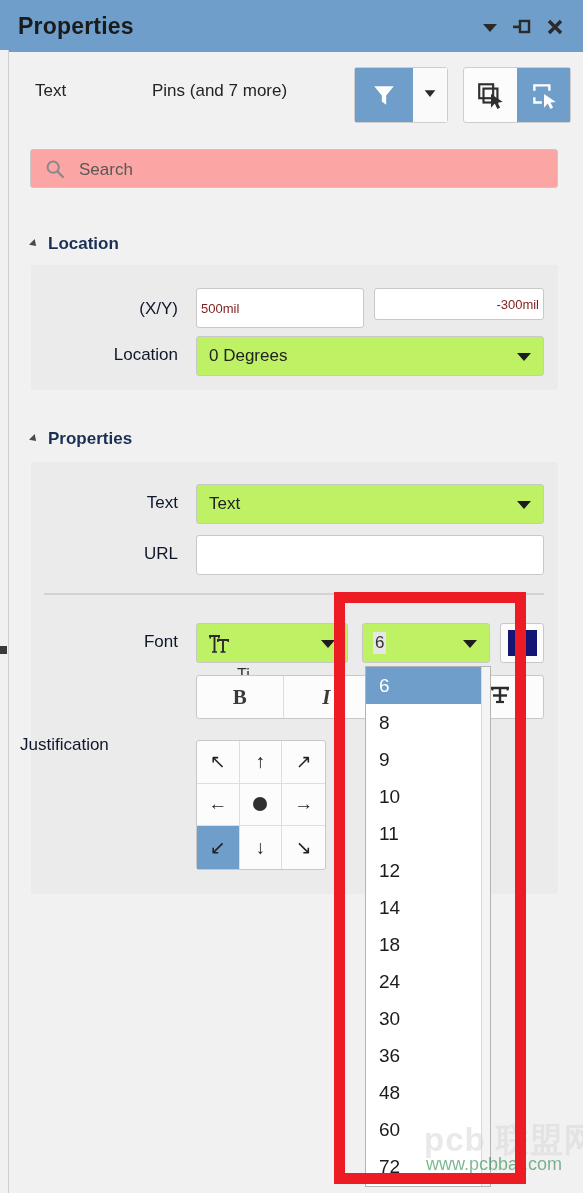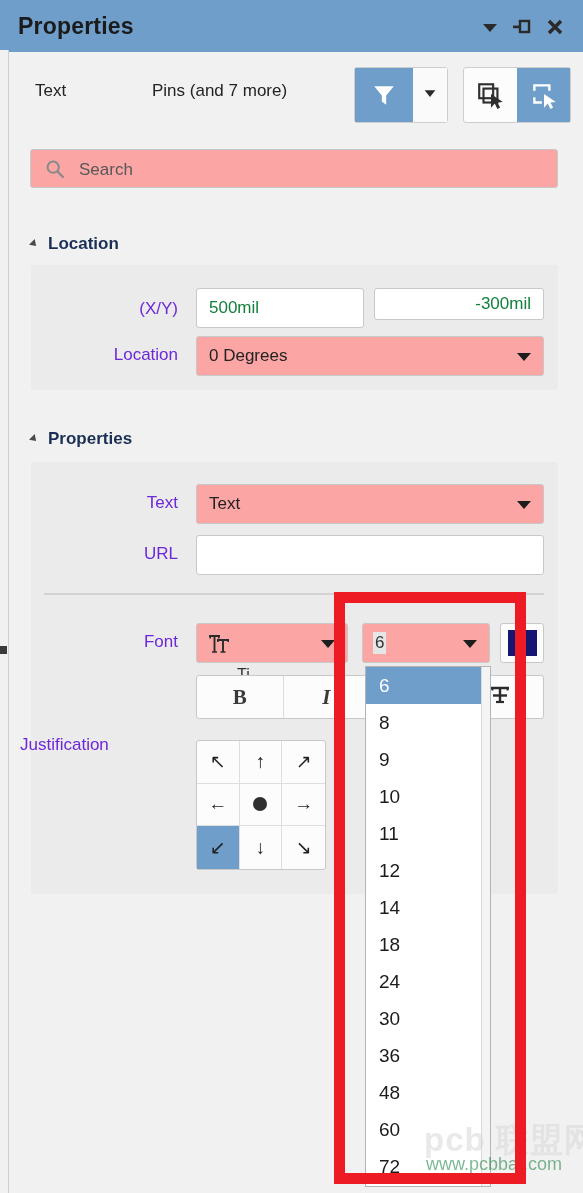--- a/index.html
+++ b/index.html
@@ -171,40 +171,40 @@
   
   .groupbox {
     position: absolute;
     background: #ebebeb;
     border-radius: 2px;
   }
 
   .frm-label {
     position: absolute;
     font-size: 17px;
-    color: #6d28d9;
+    color: #0f172a;
     text-align: right;
   }
 
   .txtfield {
     position: absolute;
     background: #ffffff;
     border: 1px solid #c8c8c8;
     border-radius: 3px;
     box-sizing: border-box;
     font-family: "Liberation Sans", sans-serif;
-    font-size: 17px;
-    color: #15803d;
-    padding: 0 12px;
+    font-size: 13px;
+    color: #7f1d1d;
+    padding: 0 4px;
     outline: none;
   }
 
   .combo {
     position: absolute;
-    background: #fca5a5;
+    background: #bef264;
     border: 1px solid #c8c8c8;
     border-radius: 3px;
     box-sizing: border-box;
     cursor: pointer;
   }
   .combo-val {
     position: absolute;
     left: 12px; top: 50%;
     transform: translateY(-50%);
     font-size: 17px;

